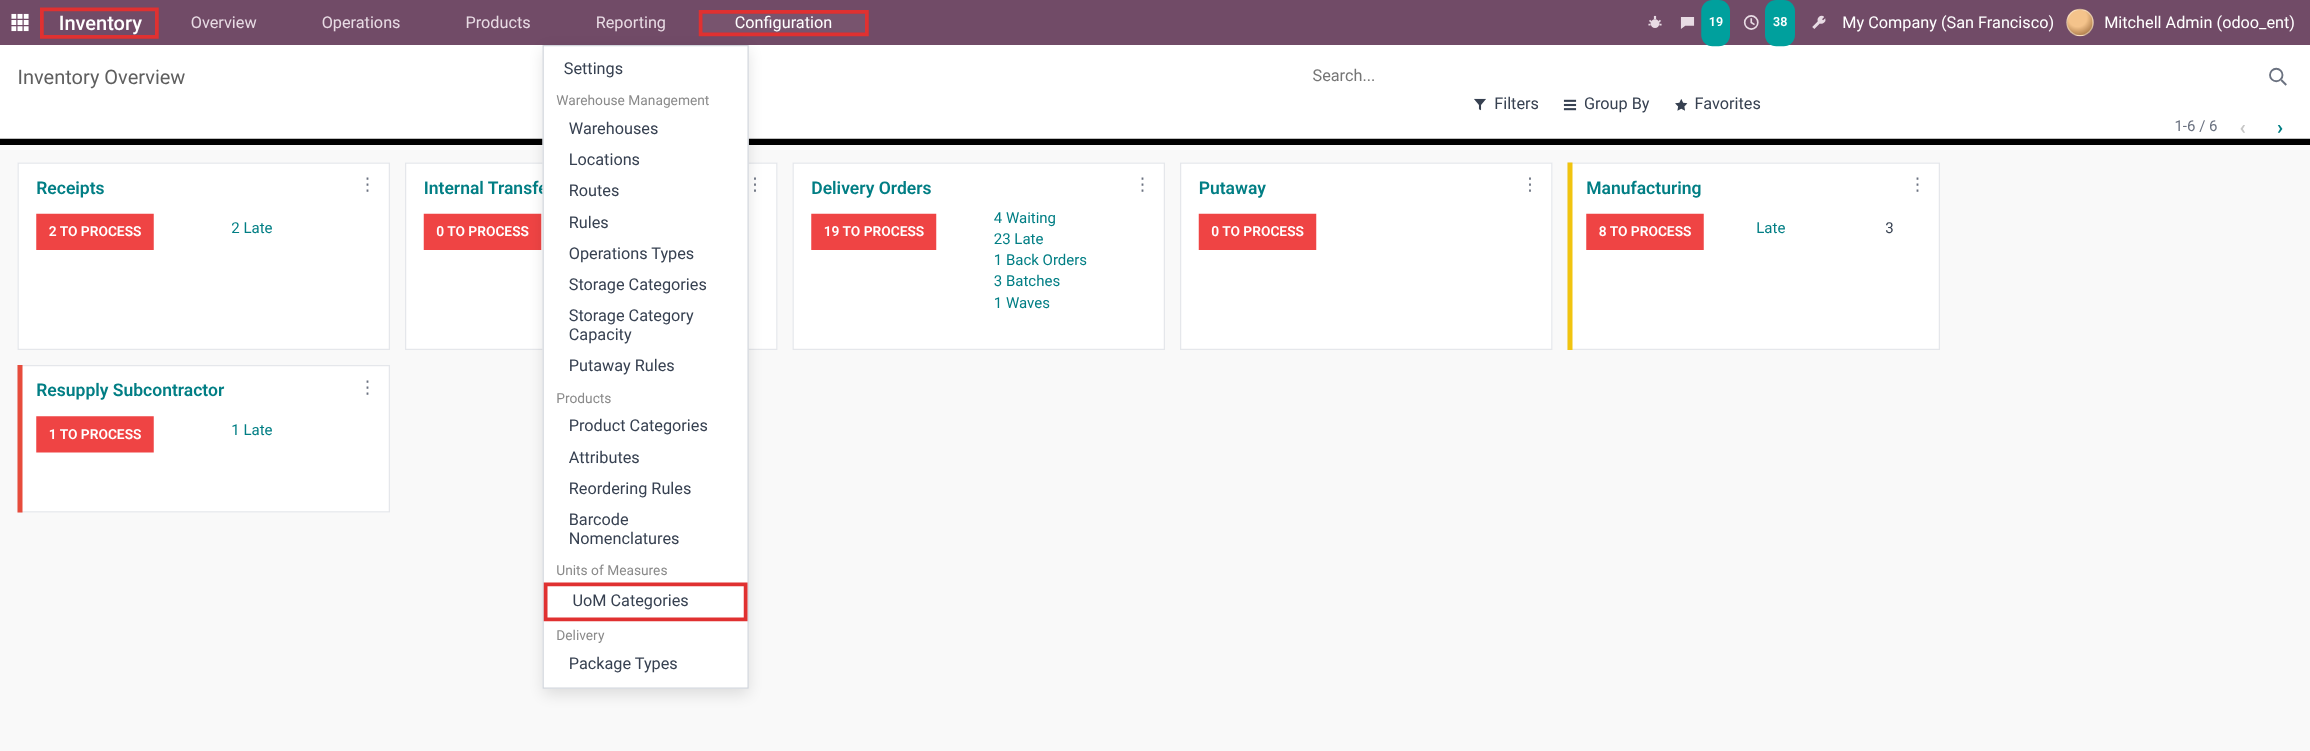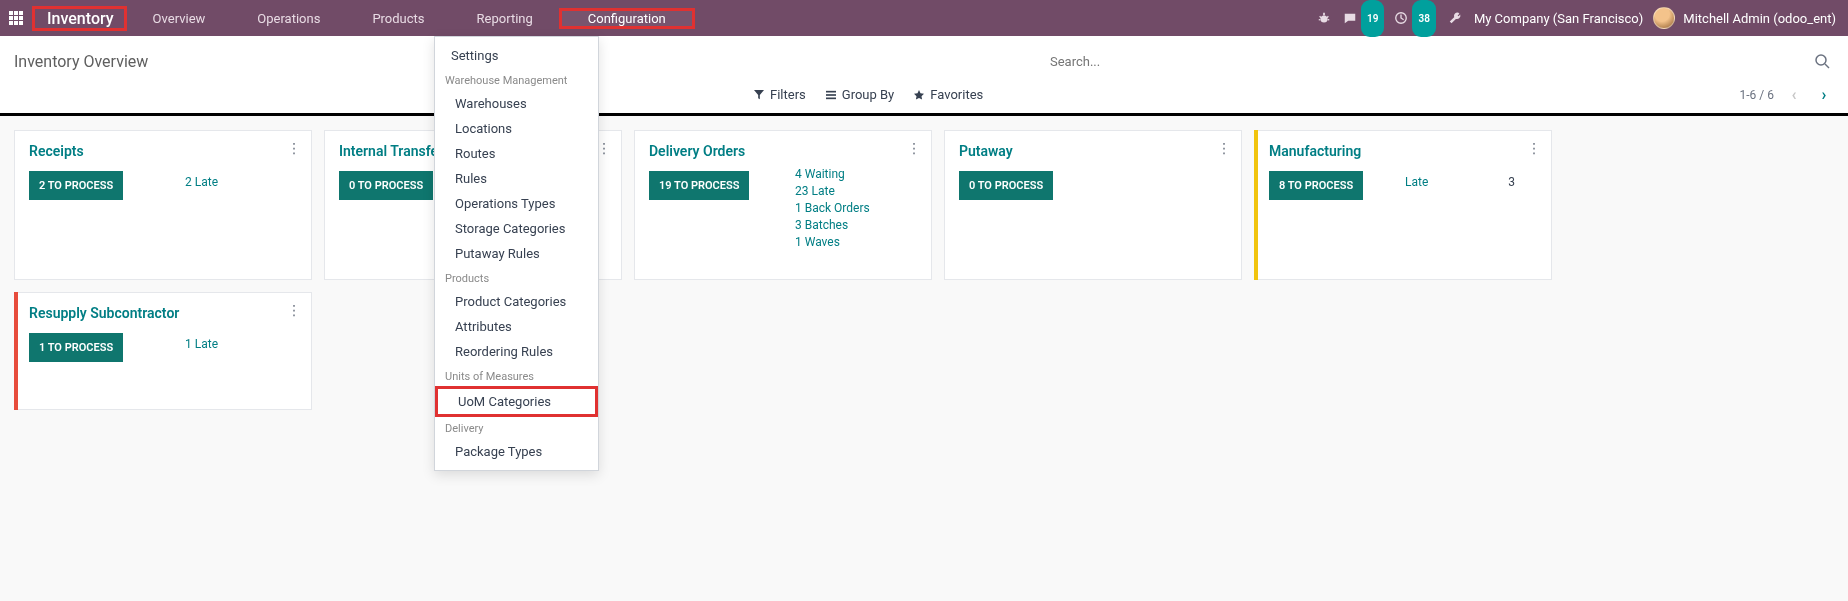--- a/index.html
+++ b/index.html
@@ -23,35 +23,35 @@
   .red-box { border: 3px solid #e03131; text-align: right; }
   .brand-wrap { display:inline-block; }
   .cfg-wrap { display:inline-block; }
 
   .subhead { display:flex; align-items:center; height:40px; padding: 10px 14px 0 14px; background:#fff; border-bottom: none; }
   .page-title { font-size: 16px; color:#5f5f5f; }
   .search-wrap { flex:1; display:flex; justify-content:flex-end; }
   .search-input { width: 760px; border:none; outline:none; font-size:13px; color:#6b7280; background:transparent; }
   .search-icon { width:24px; display:flex; align-items:center; justify-content:center; cursor:pointer; }
 
-  .toolbar { display:flex; align-items:center; height:40px; padding: 0 14px; background:#fff; border-bottom:3px solid #000000; }
+  .toolbar { display:flex; align-items:center; height:40px; padding: 0 14px; background:#fff; border-bottom:5px solid #000000;flex-direction:column; }
   .toolbar-mid { display:flex; gap:20px; align-items:center; margin-left: 740px;}
   .tl-btn { display:flex; align-items:center; gap:6px; font-size:13px; color:#374151; cursor:pointer; }
   .toolbar-right { margin-left:auto; display:flex; align-items:center; gap:10px; }
   .pager { font-size:12px; color:#6b7280; }
   .pager-btn { width:20px; height:20px; display:flex; align-items:center; justify-content:center; color:#017e84; cursor:pointer; font-size: 16px; font-weight: bold;}
   .pager-btn.disabled { color:#c7c7c7; }
 
   .board { padding: 14px; display:flex; flex-wrap:wrap; gap:12px; align-content:flex-start; }
   .card { background:#fff; border:1px solid #e5e7eb; width: 298px; min-height:118px; position:relative; padding: 12px 14px; }
   .card.red-left::before { content:""; position:absolute; left:-1px; top:-1px; bottom:-1px; width:4px; background:#e74c3c; }
   .card.yellow-left::before { content:""; position:absolute; left:-1px; top:-1px; bottom:-1px; width:4px; background:#f1c40f; }
   .card h3 { font-size:14px; color:#017e84; font-weight:600; }
   .kebab { position:absolute; top:10px; right:10px; color:#6b7280; cursor:pointer; font-size:14px; line-height:1; }
-  .process-btn { display:inline-block; margin-top:12px; background:#0f766e; color:#fff; font-size:11px; font-weight:600; padding:8px 10px; cursor:pointer; }
+  .process-btn { display:inline-block; margin-top:12px; background:#ef4444; color:#fff; font-size:11px; font-weight:600; padding:8px 10px; cursor:pointer; }
   .side-info { position:absolute; top:44px; left:170px; font-size:12px; color:#017e84; display:flex; flex-direction:column; gap:3px; }
   .side-info-row { display:flex; justify-content:space-between; width: 110px; }
   .side-info-row .num { color:#374151; }
 
   .dropdown { position:absolute; top:36px; left:434px; width:165px; background:#fff; border:1px solid #d1d5db; box-shadow:0 4px 12px rgba(0,0,0,0.12); z-index:100; padding: 6px 0; }
   .dd-item { padding: 5px 16px; font-size:13px; color:#374151; cursor:pointer; }
   .dd-header { padding: 6px 10px 4px 10px; font-size:11px; color:#8a8a8a; cursor:default; }
   .dd-item.indent { padding-left: 20px; }
   .dd-item.boxed { border: 3px solid #e03131; margin: -1px 0; }
 </style>
@@ -225,22 +225,24 @@
 
 <div class="dropdown">
   <div class="dd-item">Settings</div>
   <div class="dd-header">Warehouse Management</div>
   <div class="dd-item indent">Warehouses</div>
   <div class="dd-item indent">Locations</div>
   <div class="dd-item indent">Routes</div>
   <div class="dd-item indent">Rules</div>
   <div class="dd-item indent">Operations Types</div>
   <div class="dd-item indent">Storage Categories</div>
+  <div class="dd-item indent">Storage Category Capacity</div>
   <div class="dd-item indent">Putaway Rules</div>
   <div class="dd-header">Products</div>
   <div class="dd-item indent">Product Categories</div>
   <div class="dd-item indent">Attributes</div>
   <div class="dd-item indent">Reordering Rules</div>
+  <div class="dd-item indent">Barcode Nomenclatures</div>
   <div class="dd-header">Units of Measures</div>
   <div class="dd-item indent boxed">UoM Categories</div>
   <div class="dd-header">Delivery</div>
   <div class="dd-item indent">Package Types</div>
 </div>
 
 </body></html>

